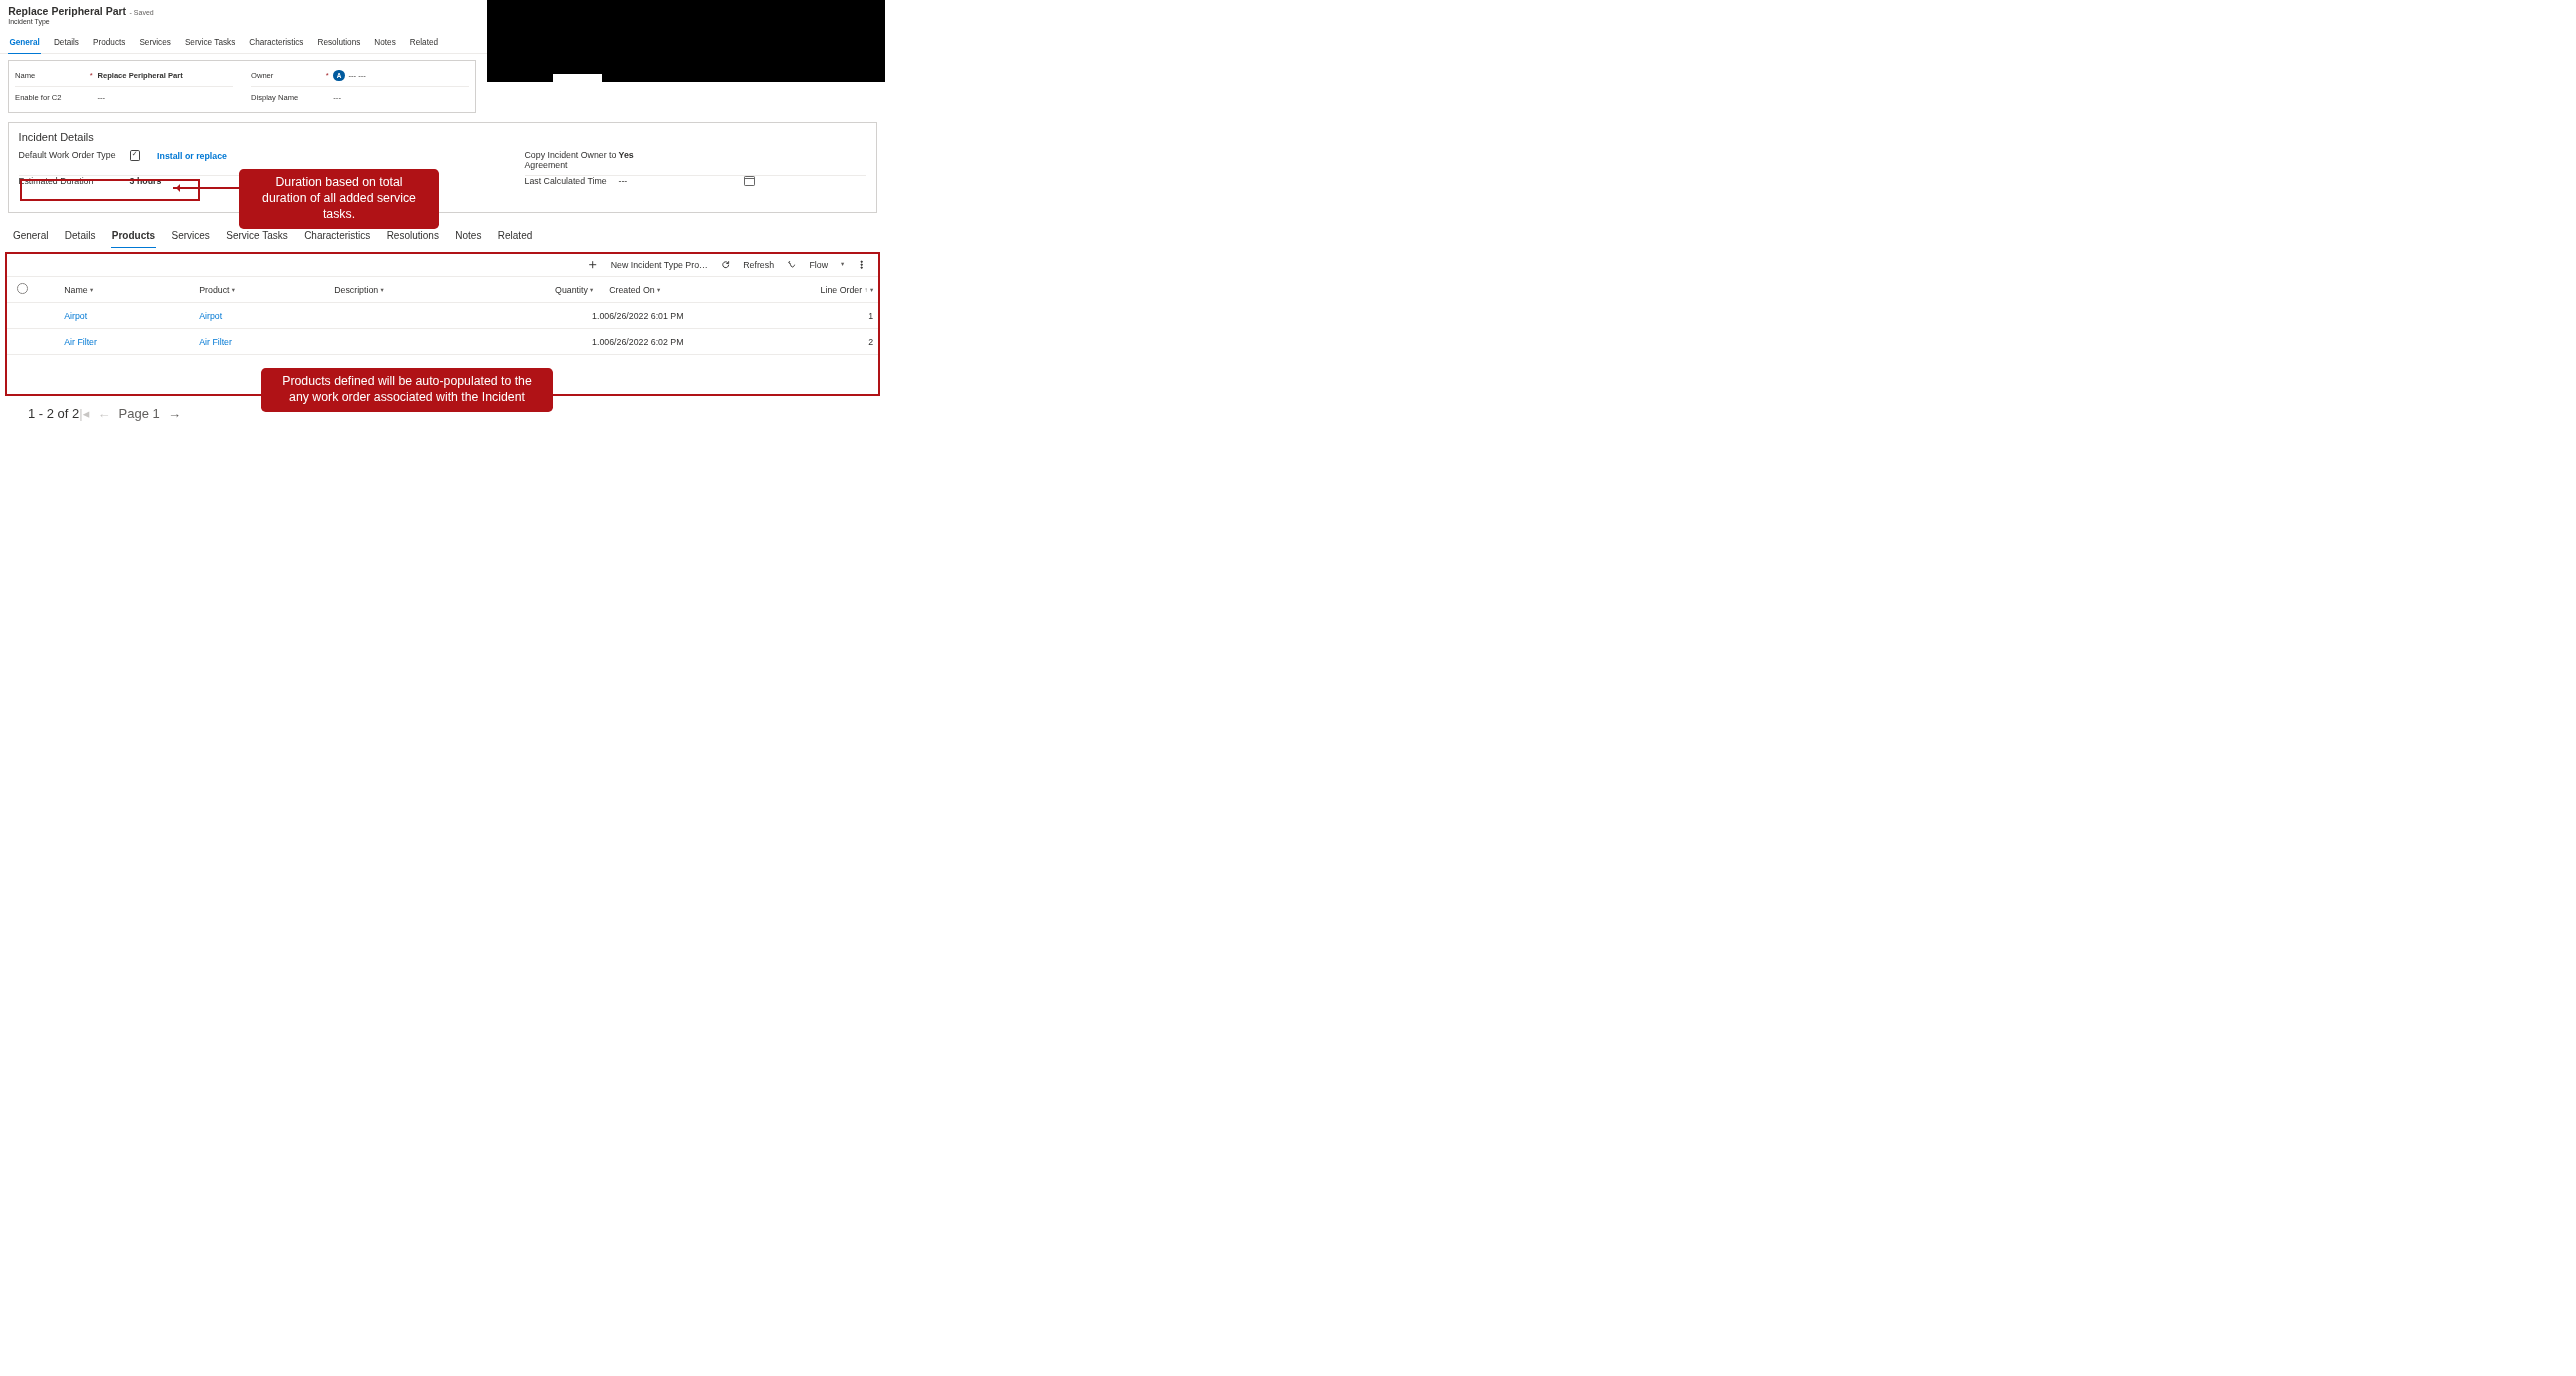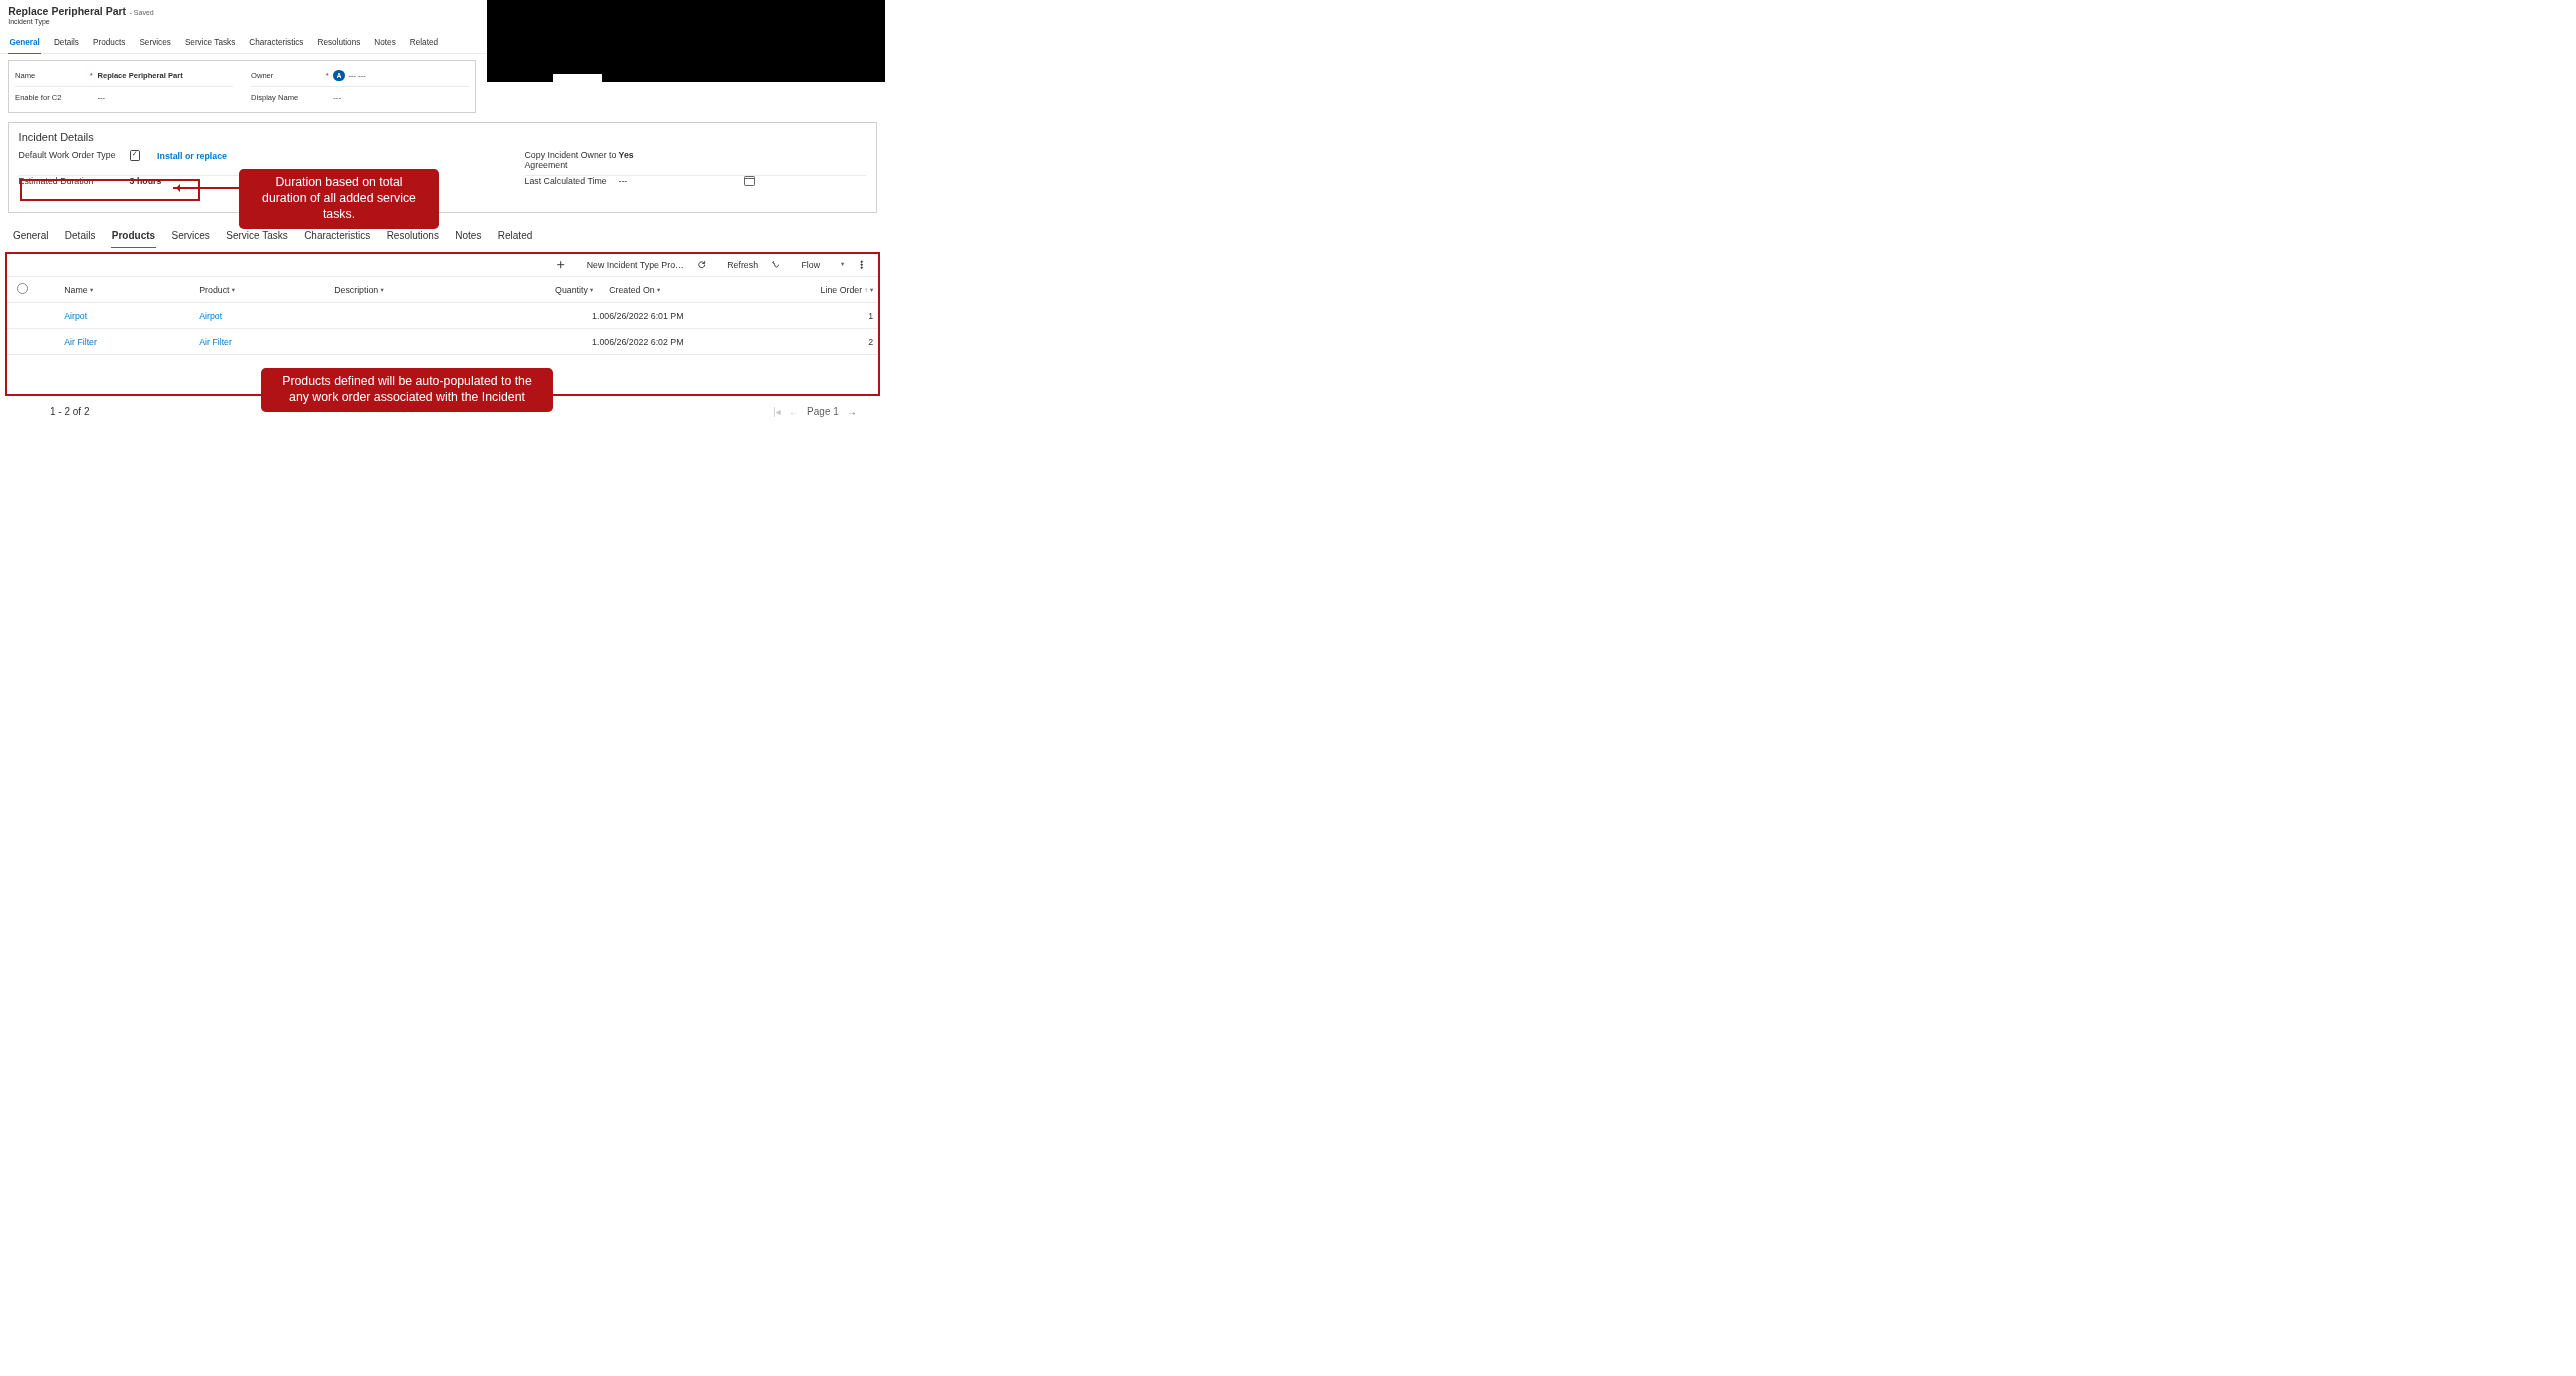--- a/index.html
+++ b/index.html
@@ -174,21 +174,21 @@
     position: relative;
     padding-bottom: 3.5px;
   }
   .gridtoolbar {
     display: flex; justify-content: flex-end; gap: 13px;
     padding: 5.9px 11.7px;
     border-bottom: 0.6px solid #edebe9;
     font-size: 8.8px;
     align-items: center;
   }
-  .tbtn { display: inline-flex; gap: 21px; cursor: pointer; }
+  .tbtn { display: inline-flex; gap: 13px; cursor: pointer; }
 
   .gridhead, .gridrow {
     display: grid;
     grid-template-columns: 47px 135px 135px 205px 70px 164px 100px;
     align-items: center;
     padding: 0 10.5px;
     border-bottom: 0.6px solid #edebe9;
     min-height: 26px;
     font-size: 8.8px;
   }
@@ -196,25 +196,24 @@
   .gridhead .hcell { display: inline-flex; align-items: center; gap: 2.3px; cursor:pointer; }
   .gridrow a { color: #0078d4; text-decoration: none; }
   .selcircle {
     width: 10.5px; height: 10.5px; border: 0.9px solid #8a8886; border-radius: 50%;
     display:inline-block;
   }
   .right { text-align: right; }
   .chev { font-size: 6.4px; color:#605e5c; }
 
   .gridfooter {
-    display: flex; justify-content: space-between; align-items: center;
+    display: flex; justify-content: flex-start; align-items: center;
     padding: 10.5px 28px 4.7px 28px;
-    font-size: 10px;
-    color: #323130;
-    margin-left: 22px;
+    font-size: 13px;
+    color: #323130;
   }
   .pager { display: flex; gap: 8.2px; align-items: center; color: #605e5c; }
   .pager .disabled { color: #c8c6c4; }
 
   svg.icon { width:9.4px; height:9.4px; stroke:#323130; fill:none; stroke-width:1.6; }
 </style>
 </head>
 <body>
 
 <div class="page">

